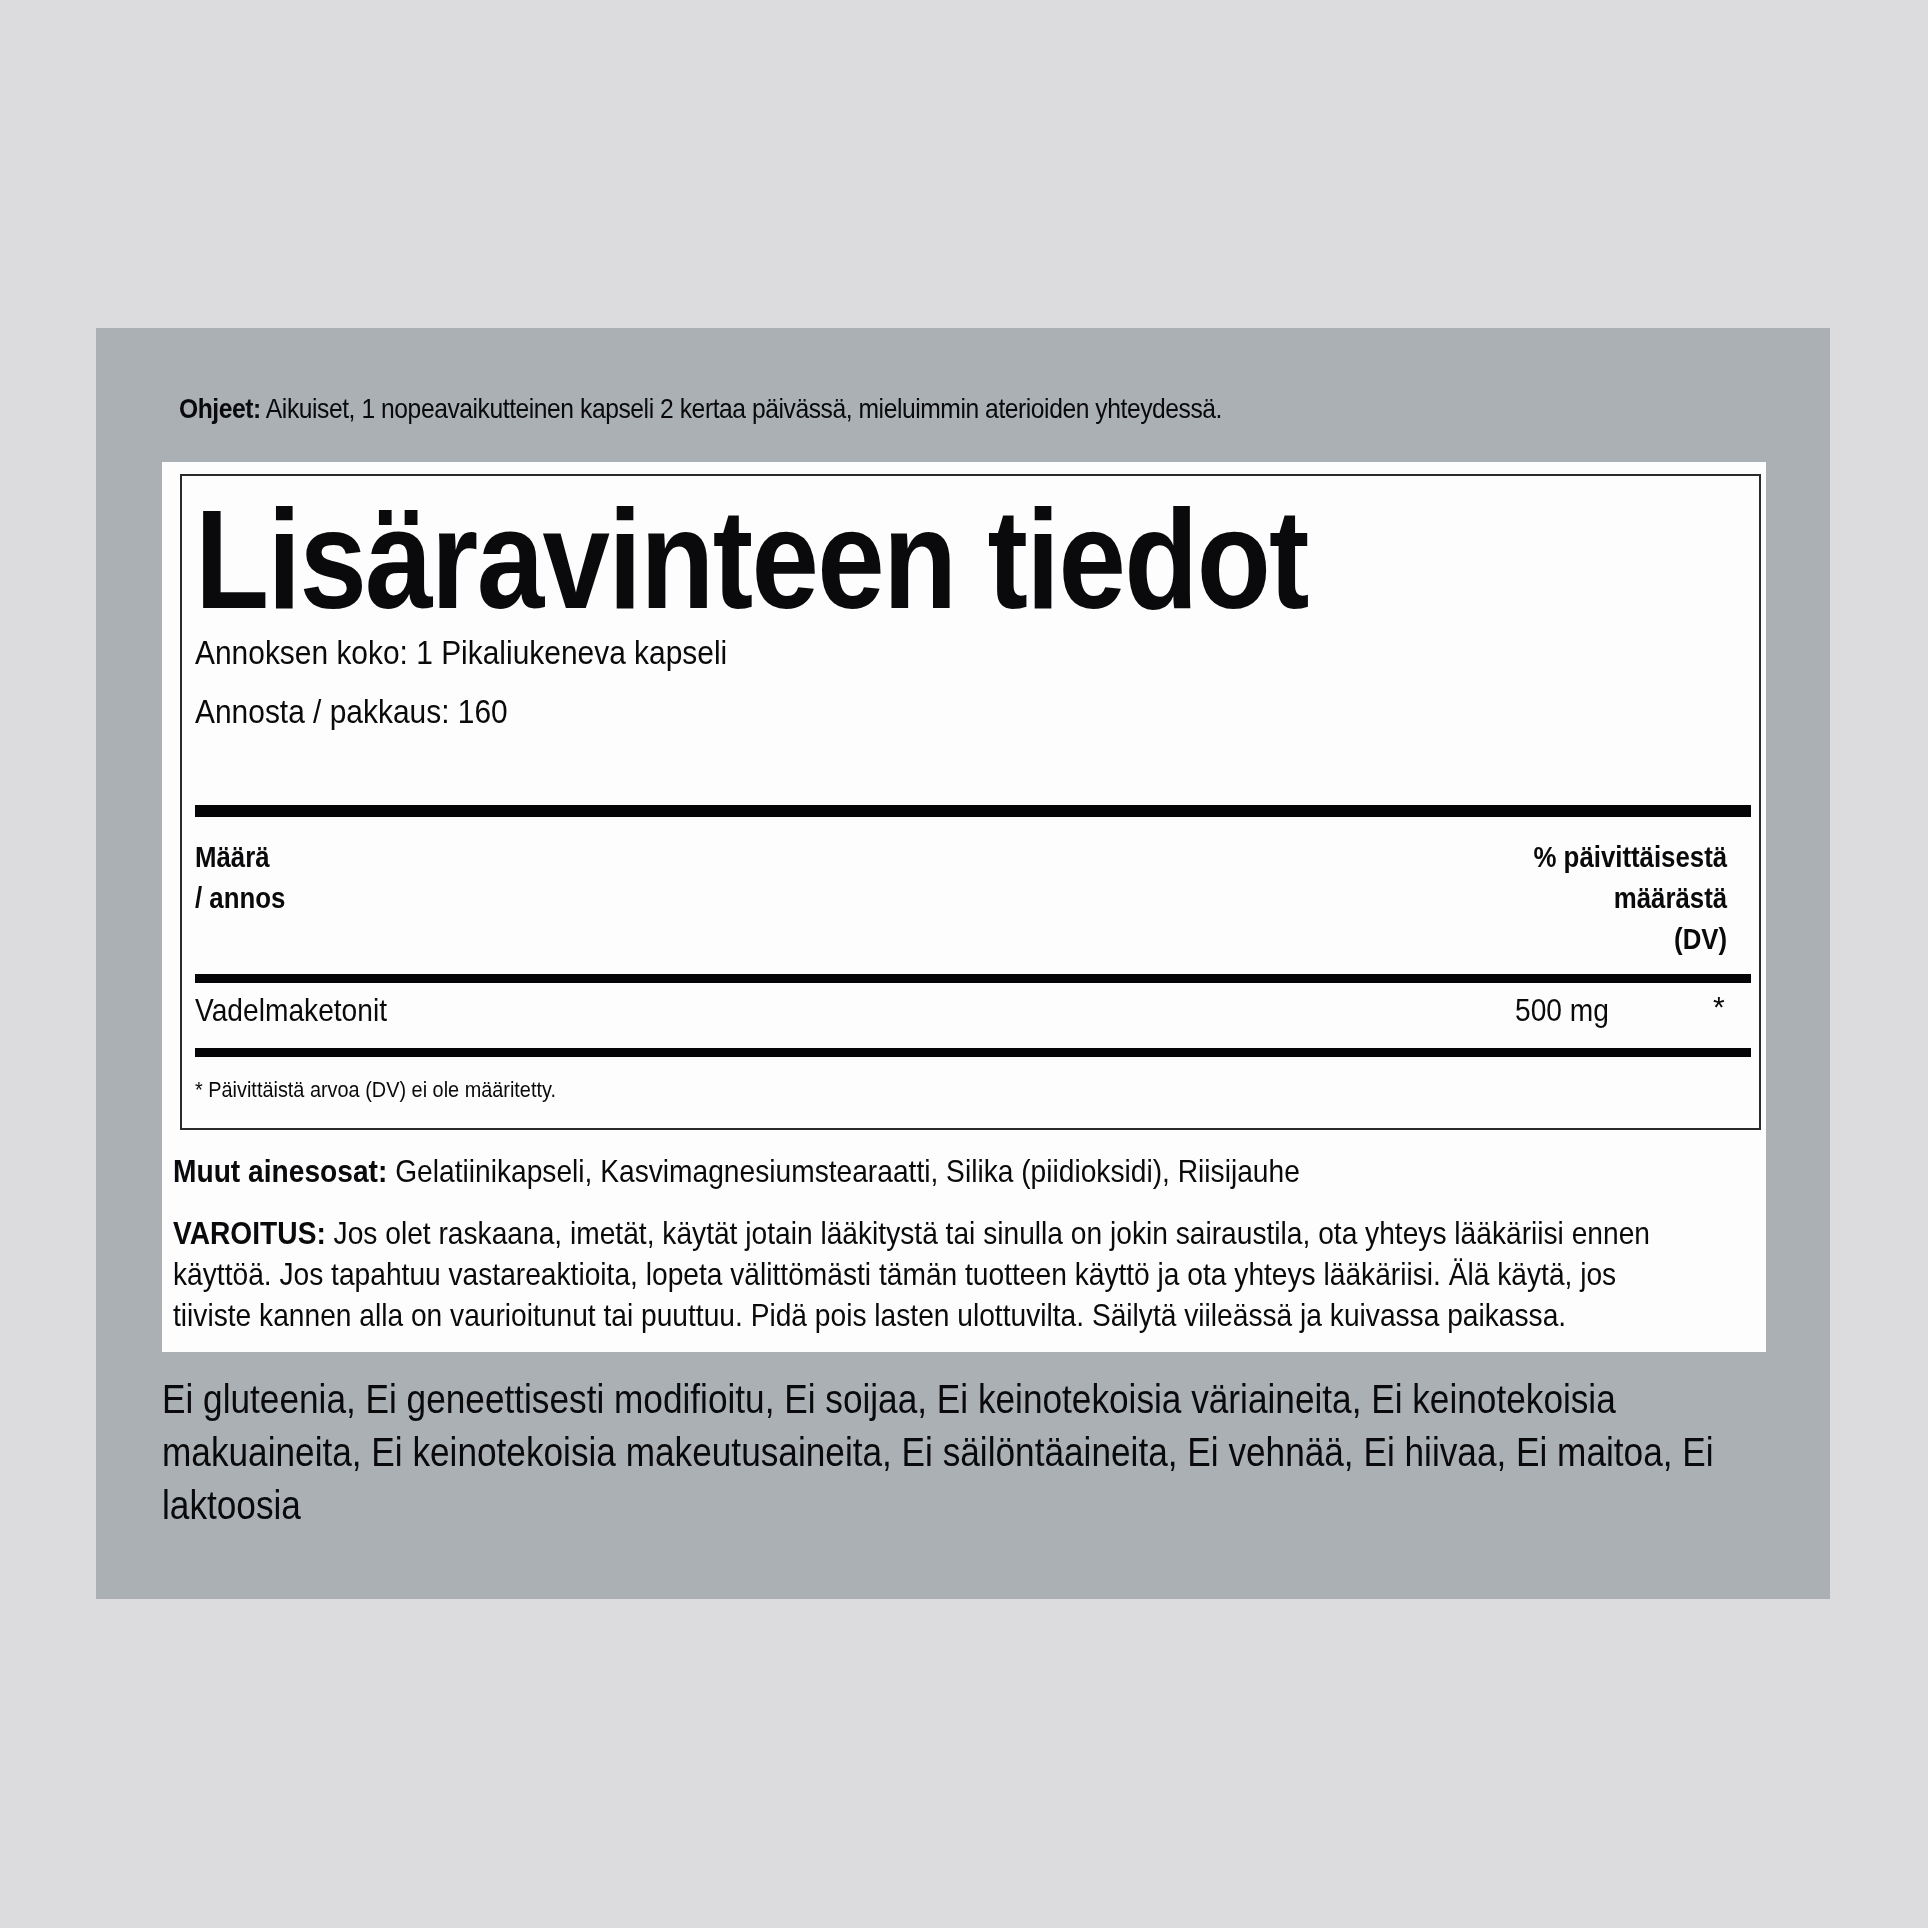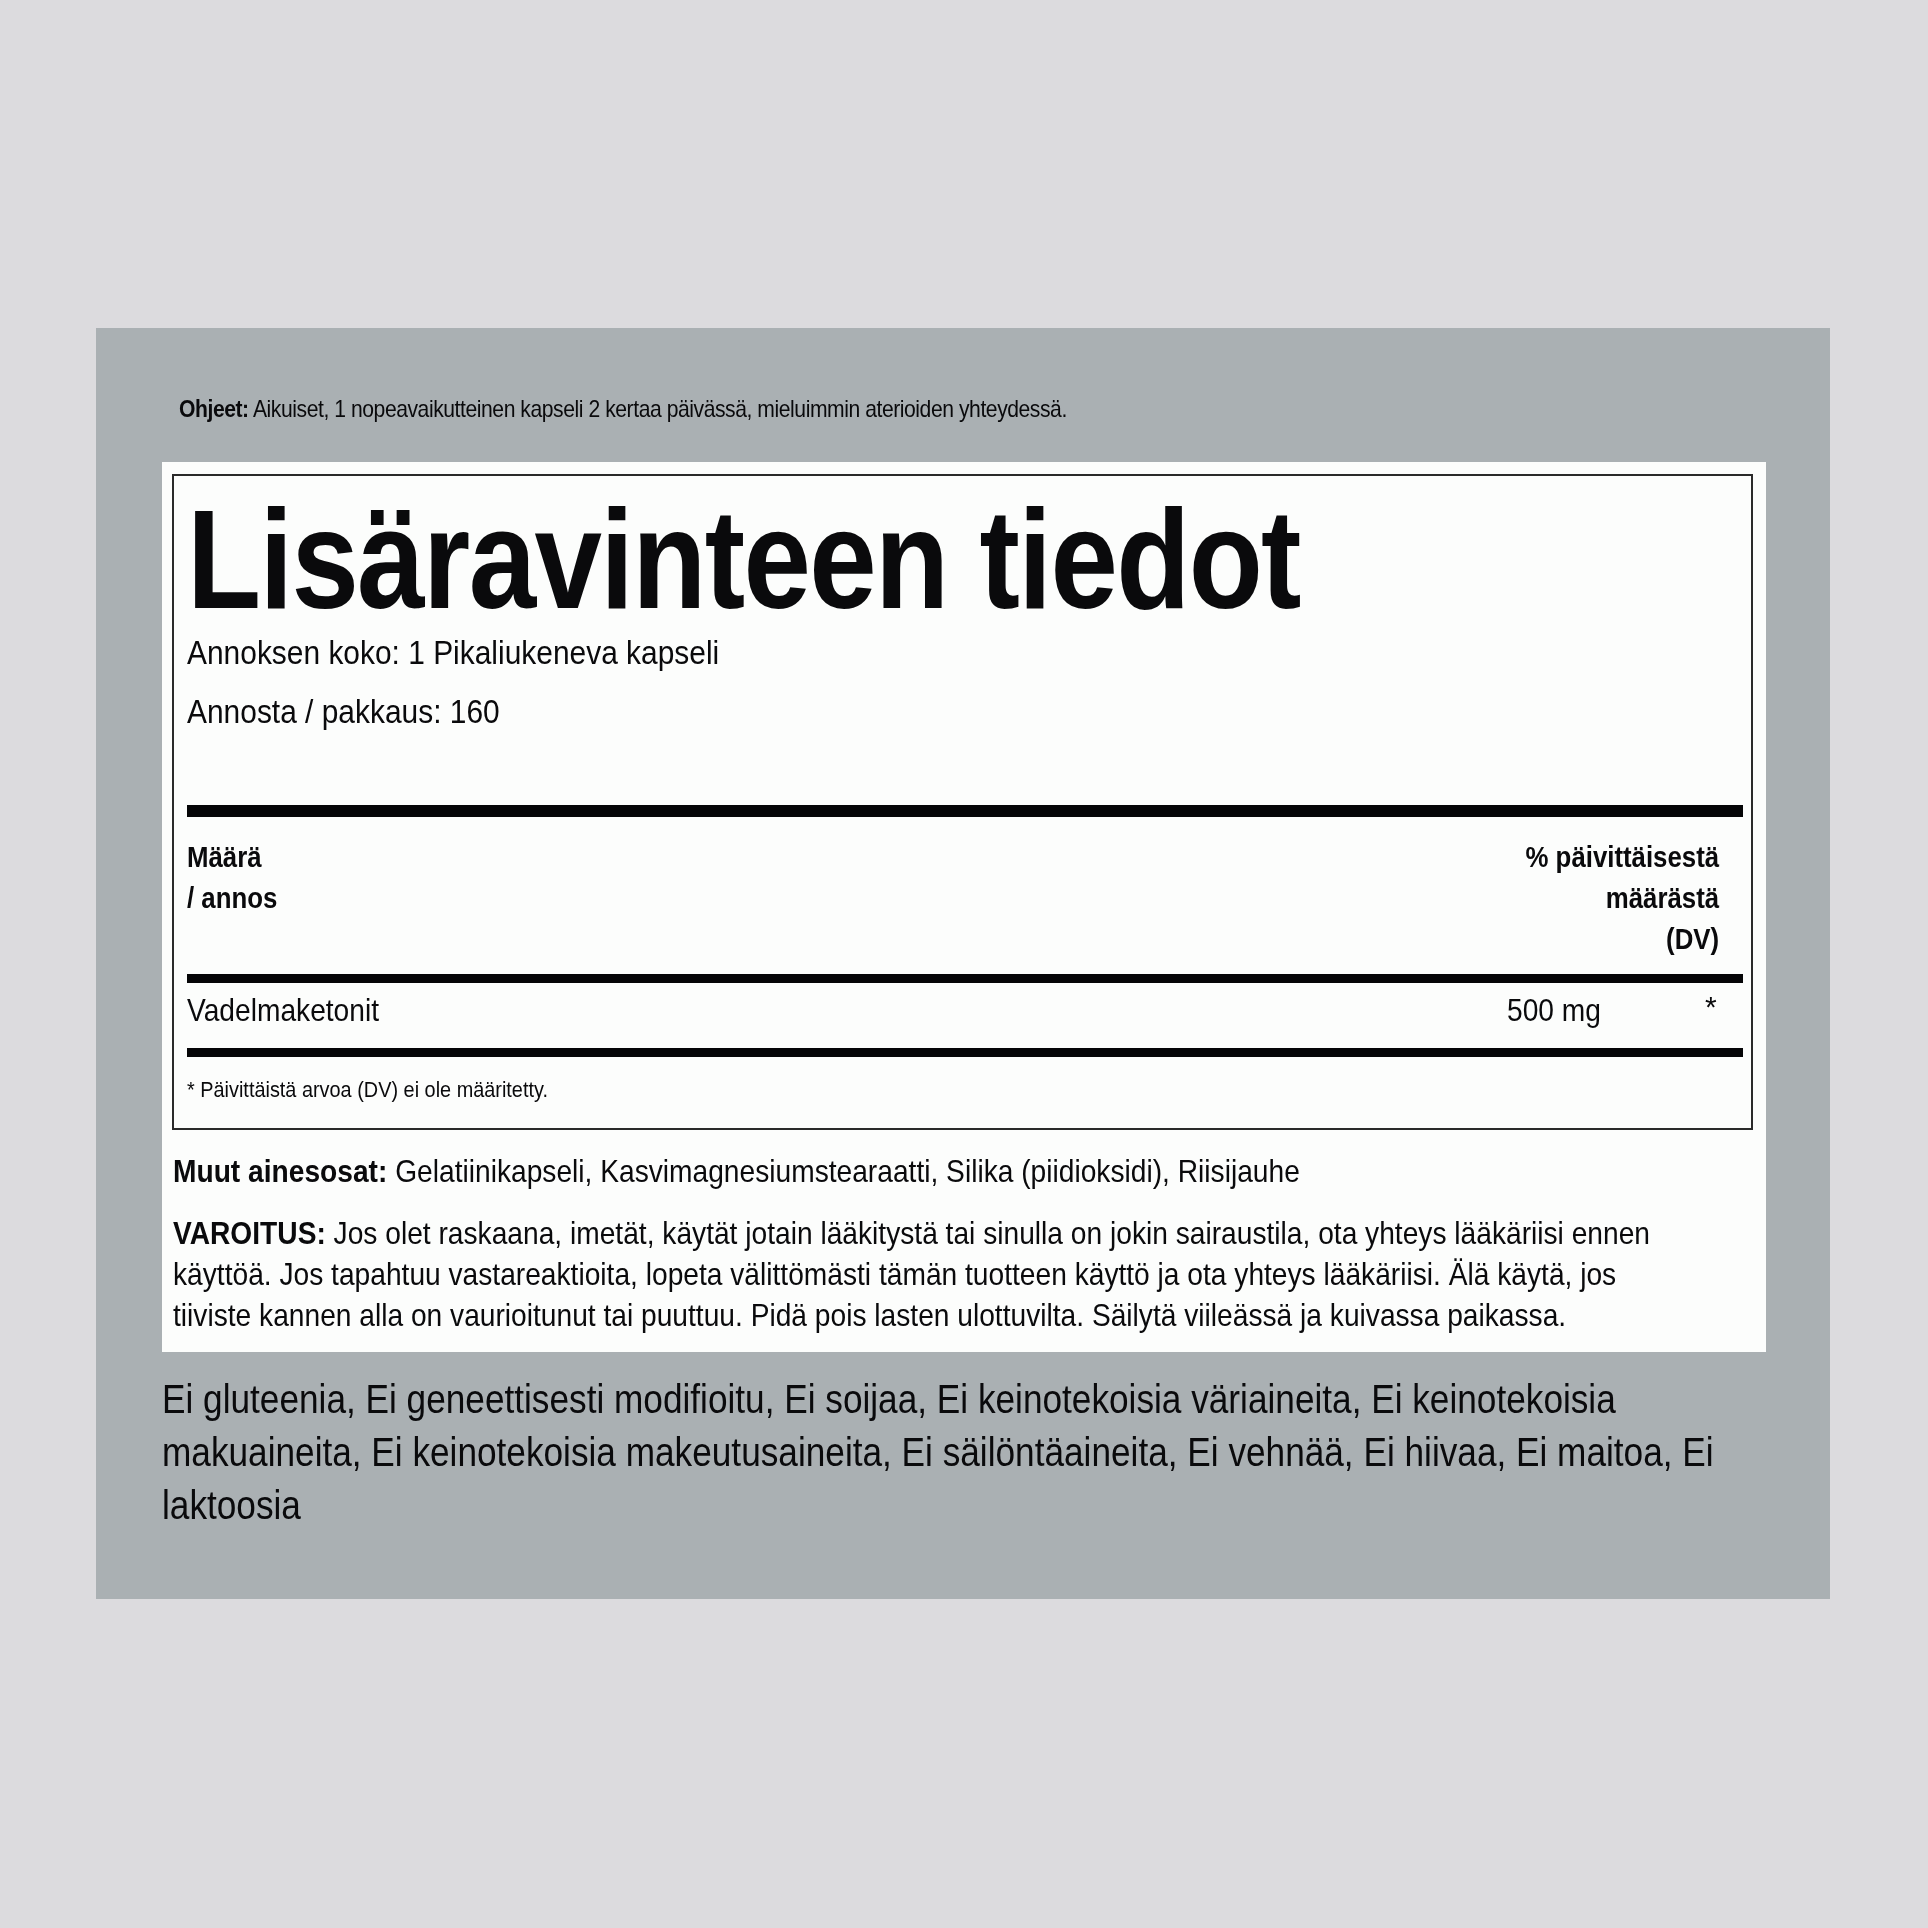--- a/index.html
+++ b/index.html
@@ -17,35 +17,35 @@
     width: 1734px; height: 1271px;
     background: #aab0b3;
   }
   .condensed {
     display: inline-block;
     transform-origin: left top;
   }
   .directions {
     position: absolute;
     left: 179px; top: 388px;
-    font-size: 24px;
+    font-size: 28px;
     line-height: 41px;
     white-space: nowrap;
     letter-spacing: -0.5px;
   }
   .directions .lbl { font-weight: bold; }
   .whitebox {
     position: absolute;
     left: 162px; top: 462px;
     width: 1604px; height: 890px;
     background: #fcfdfc;
   }
   .facts {
     position: absolute;
-    left: 172px; top: 474px;
+    left: 180px; top: 474px;
     width: 1577px; height: 652px;
     border: 2.8px solid #2a2a2a;
     background: #fcfdfc;
   }
   .title {
     position: absolute;
     left: 13px; top: 13px;
     font-size: 141px;
     font-weight: bold;
     line-height: 141px;

